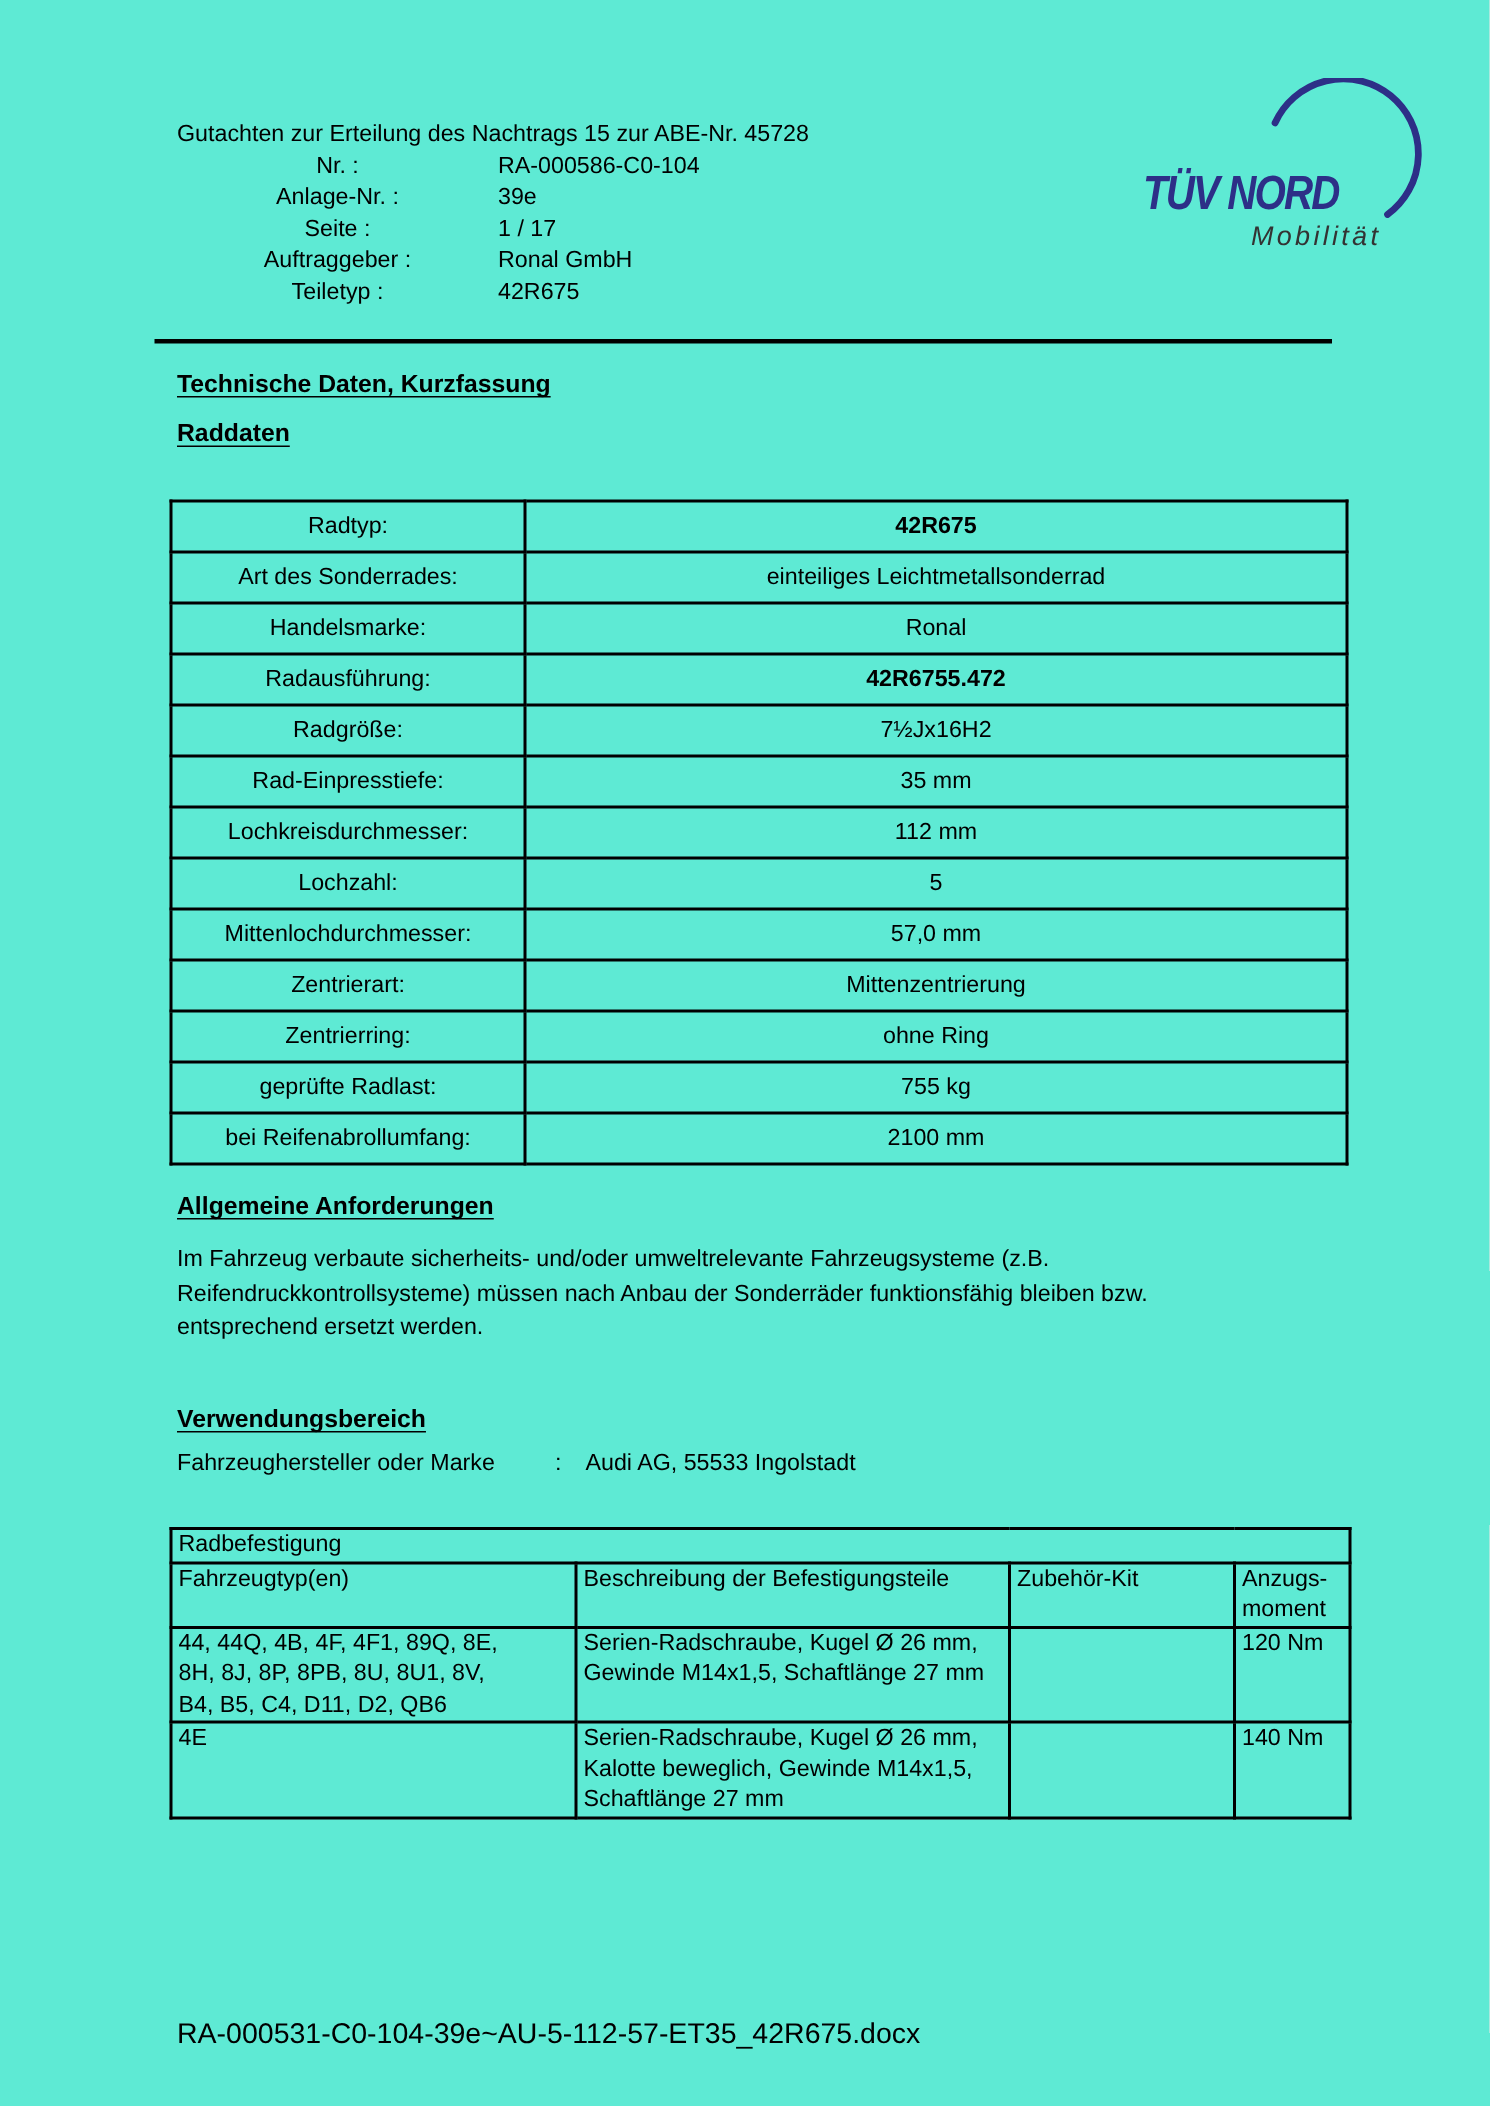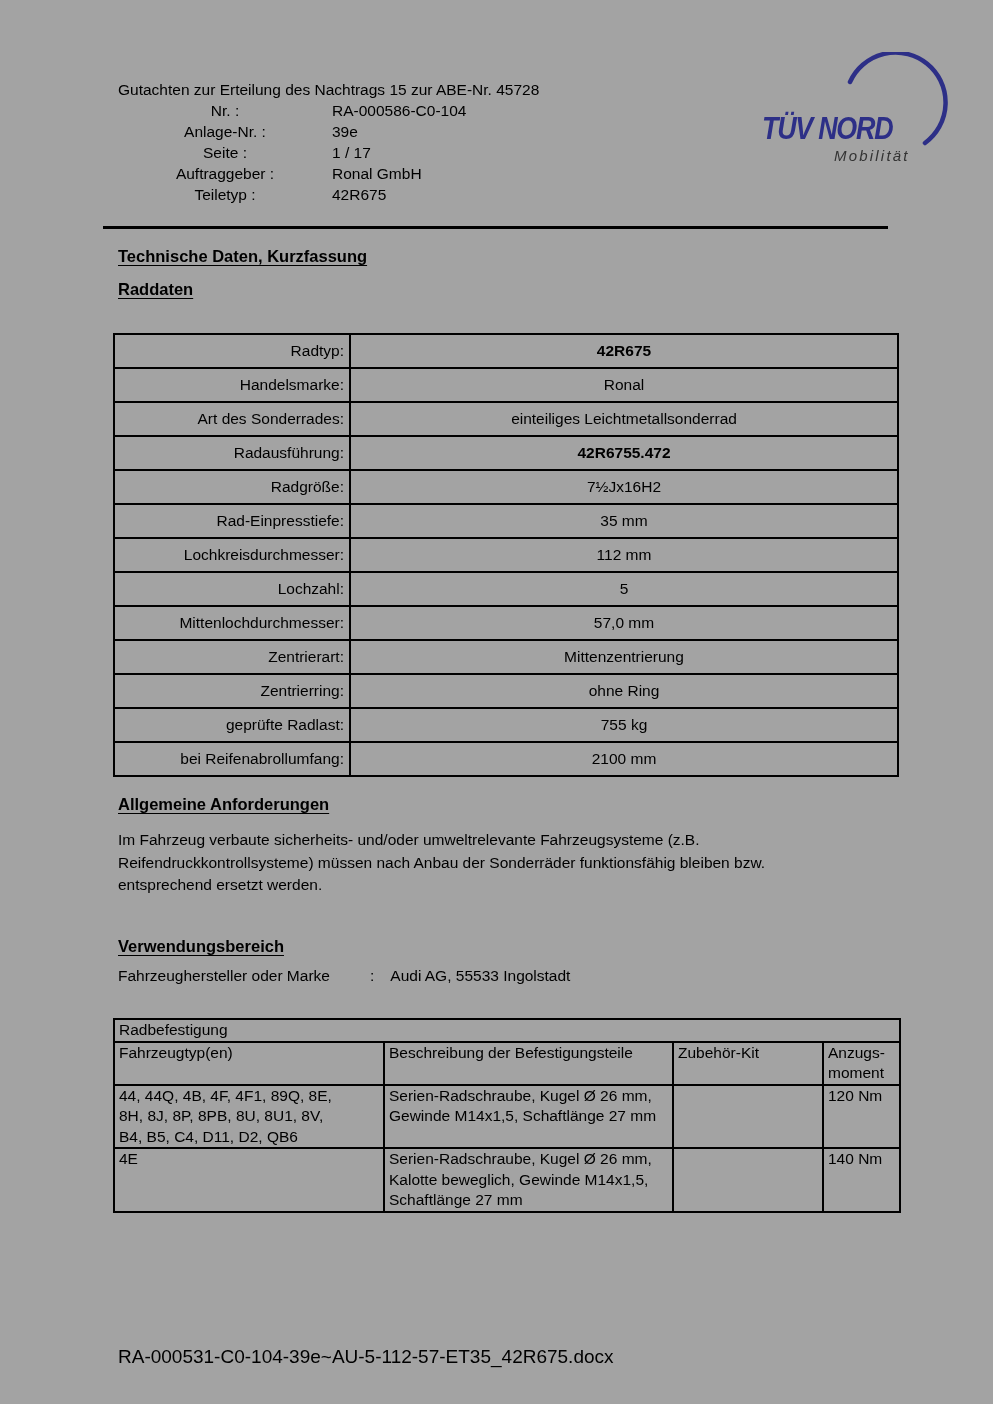--- a/index.html
+++ b/index.html
@@ -1,18 +1,18 @@
 <!DOCTYPE html>
 <html><head>
 <meta charset="utf-8">
 <style>
   html,body { margin:0; padding:0; background:#e8e8e8; }
   .page {
     position:relative; width:993px; height:1404px; margin:0 auto;
-    background:#a3a3a3; color:#000;
+    background:#5eead4; color:#000;
     font-family:"Liberation Sans","DejaVu Sans",sans-serif;
     font-size:15.5px; overflow:hidden;
   }
 
   
   .hdr { position:absolute; left:118px; top:79px; line-height:21px; }
   .hdr-title { white-space:nowrap; }
   .hdr-row { display:flex; }
   .hdr-label { width:214px; flex:0 0 214px;text-align:center; }
 
@@ -20,38 +20,38 @@
   .logo { position:absolute; left:748px; top:52px; width:210px; height:125px; }
   .logo svg { position:absolute; left:0; top:0; }
   .brand {
     position:absolute; left:14px; top:58px; white-space:nowrap;
     font-size:32px; font-weight:bold; font-style:italic;
     color:#2d2f87; letter-spacing:-1.5px;
     transform:scaleX(0.84); transform-origin:0 0;
   }
   .subtitle {
     position:absolute; left:86px; top:95px; white-space:nowrap;
-    font-size:15px; font-style:italic; letter-spacing:2.2px; color:#333;
+    font-size:18px; font-style:italic; letter-spacing:2.2px; color:#333;
   }
 
   .rule { position:absolute; left:103px; top:226px; width:785px; height:3px; background:#000; }
 
   .heading {
     position:absolute; left:118px; font-weight:bold; font-size:16.5px;
     text-decoration:underline; text-underline-offset:3px; white-space:nowrap;
   }
   .h-tech { top:247px; }
   .h-rad  { top:280px; }
   .h-allg { top:795px; }
   .h-verw { top:937px; }
 
   
   .t1 { position:absolute; left:113px; top:333px; width:786px; border-collapse:collapse; }
   .t1 td { border:2px solid #000; height:32px; padding:0 5px; }
-  .t1 .lbl { width:224px; text-align:right; }
+  .t1 .lbl { width:224px; text-align:center; }
   .t1 .val { text-align:center; }
   .t1 .bold { font-weight:bold; }
 
   
   .para { position:absolute; left:118px; top:829px; line-height:22.5px; }
 
   
   .vehicle { position:absolute; left:118px; top:967px; display:flex; white-space:nowrap; }
   .vl-label { width:252px; flex:0 0 252px; }
   .vl-value { margin-left:16px; }
@@ -111,26 +111,26 @@
   <div class="heading h-tech">Technische Daten, Kurzfassung</div>
   <div class="heading h-rad">Raddaten</div>
 
   <table class="t1">
     <tbody>
       <tr>
         <td class="lbl">Radtyp:</td>
         <td class="val bold">42R675</td>
       </tr>
       <tr>
+        <td class="lbl">Art des Sonderrades:</td>
+        <td class="val">einteiliges Leichtmetallsonderrad</td>
+      </tr>
+      <tr>
         <td class="lbl">Handelsmarke:</td>
         <td class="val">Ronal</td>
-      </tr>
-      <tr>
-        <td class="lbl">Art des Sonderrades:</td>
-        <td class="val">einteiliges Leichtmetallsonderrad</td>
       </tr>
       <tr>
         <td class="lbl">Radausführung:</td>
         <td class="val bold">42R6755.472</td>
       </tr>
       <tr>
         <td class="lbl">Radgröße:</td>
         <td class="val">7½Jx16H2</td>
       </tr>
       <tr>

